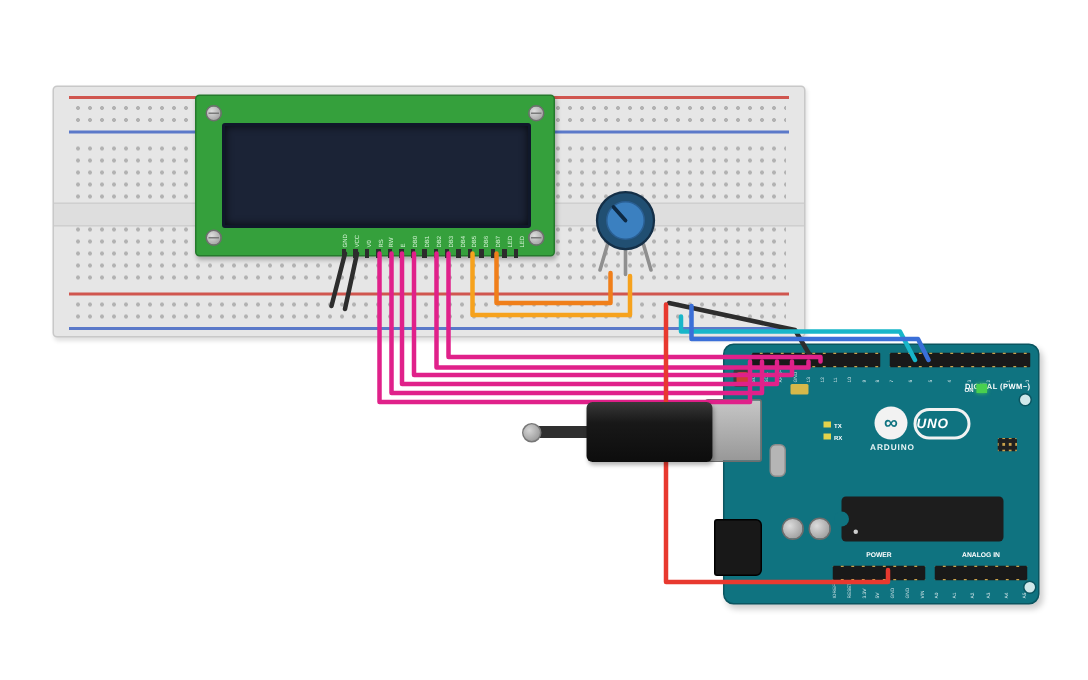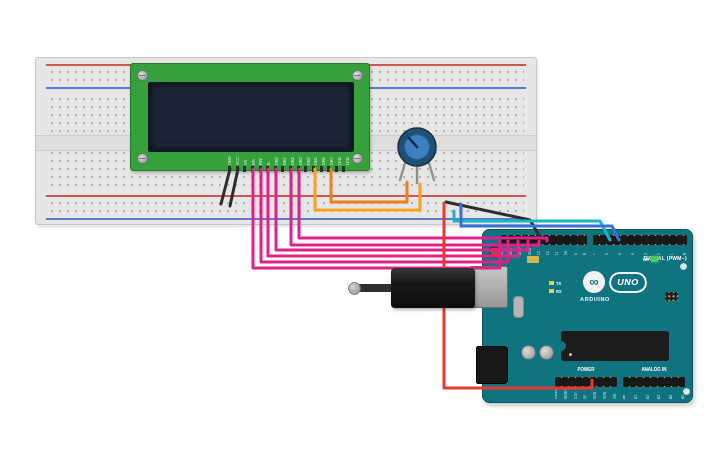--- a/index.html
+++ b/index.html
@@ -67,21 +67,21 @@
   .lbl-analog{left:140px;top:137px;width:62px;font-size:4.5px;text-align:center;}
   .reset{position:absolute;left:6px;top:16px;width:12px;height:12px;background:#3b3b3b;border-radius:2px;}
   .reset-btn{position:absolute;left:2px;top:2px;width:8px;height:8px;background:#cf3d33;border-radius:2px;}
   .fuse{position:absolute;left:44px;top:26px;width:12px;height:7px;background:#d6b84a;border-radius:1px;}
   .txrx{position:absolute;left:66px;top:50px;width:26px;font-size:4px;color:#fff;font-weight:bold;}
   .txrx .led{display:inline-block;width:5px;height:4px;background:#e3d24b;margin-right:2px;}
   .txrx div{height:8px;line-height:8px;}
   .logo-circle{position:absolute;left:100px;top:41px;width:22px;height:22px;border-radius:50%;
     background:#f2f2f2;text-align:center;line-height:22px;font-size:13px;font-weight:bold;color:#0f7380;}
   .uno-oval{position:absolute;left:126px;top:42px;width:34px;height:17px;border:2px solid #f2f2f2;
-    border-radius:11px;text-align:center;line-height:17px;font-size:9px;font-weight:bold;
+    border-radius:11px;line-height:17px;font-size:9px;font-weight:bold;
     font-style:italic;color:#ffffff;letter-spacing:.5px;}
   .lbl-brand{left:92px;top:66px;width:40px;font-size:5.5px;text-align:center;letter-spacing:.6px;color:#e8f4f5;}
   .on-led{position:absolute;left:168px;top:26px;width:7px;height:6px;background:#49d04f;
     box-shadow:0 0 3px #49d04f;}
   .lbl-on{left:156px;top:27px;width:10px;font-size:4px;text-align:right;}
   .icsp{position:absolute;left:182px;top:62px;width:13px;height:9px;background-color:#202020;
     background-image:radial-gradient(circle,#c9a24b .9px,rgba(0,0,0,0) 1.05px);
     background-size:4.3px 4.5px;background-position:2px 2px;border-radius:1px;}
   .chip{position:absolute;left:78px;top:101px;width:108px;height:30px;background:#1d1d1d;border-radius:3px;}
   .chip::before{content:"";position:absolute;left:-5px;top:10px;width:10px;height:10px;border-radius:50%;

